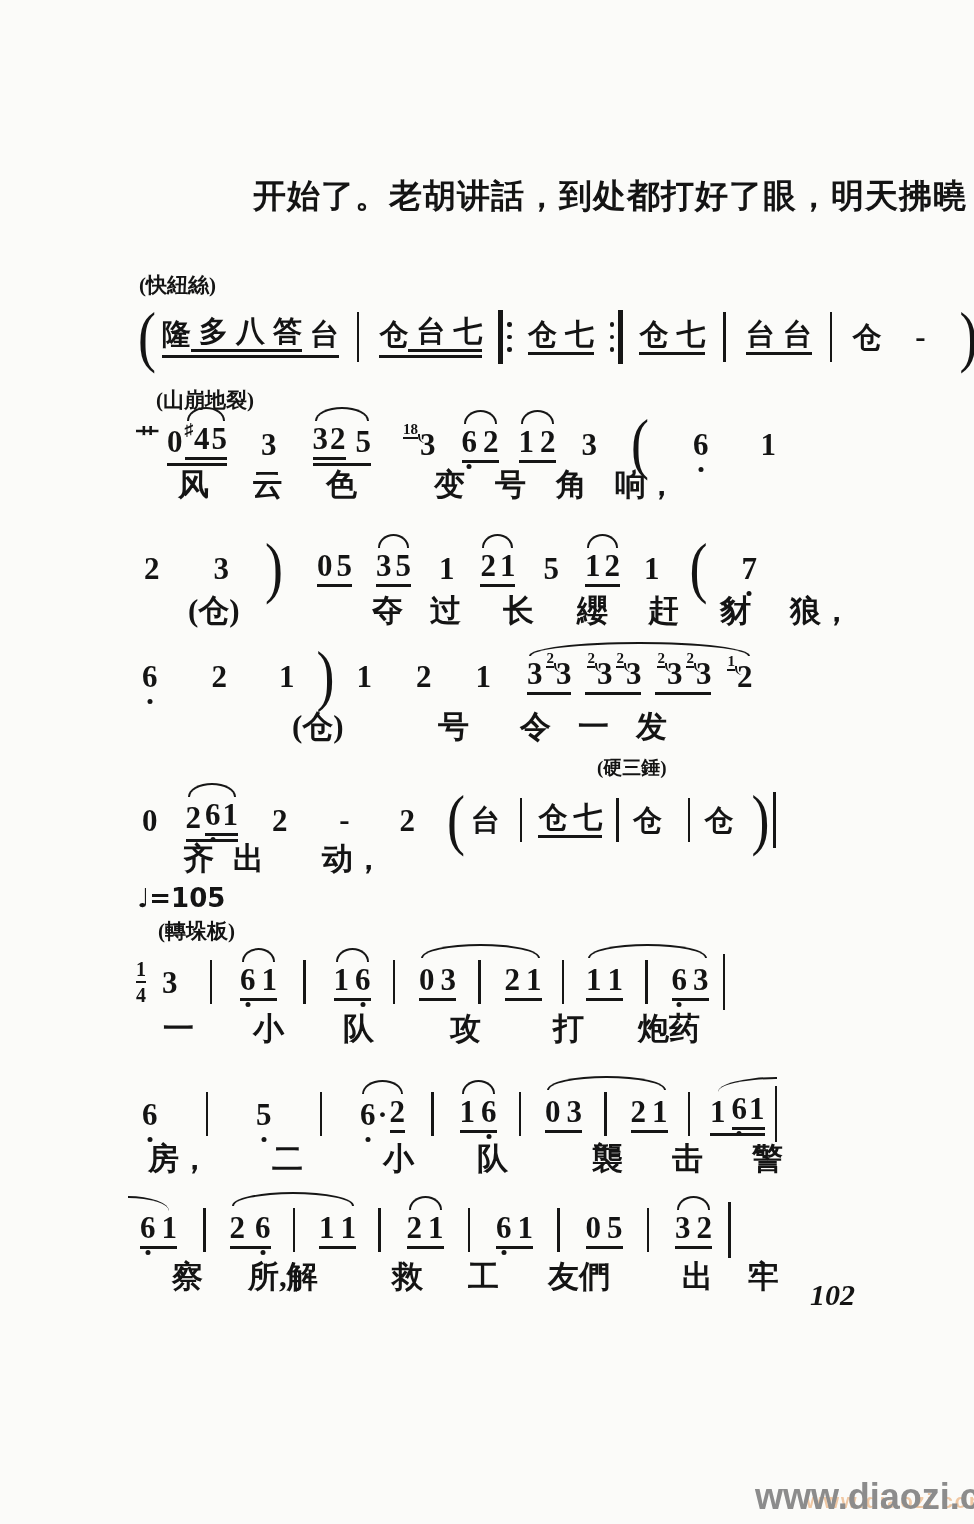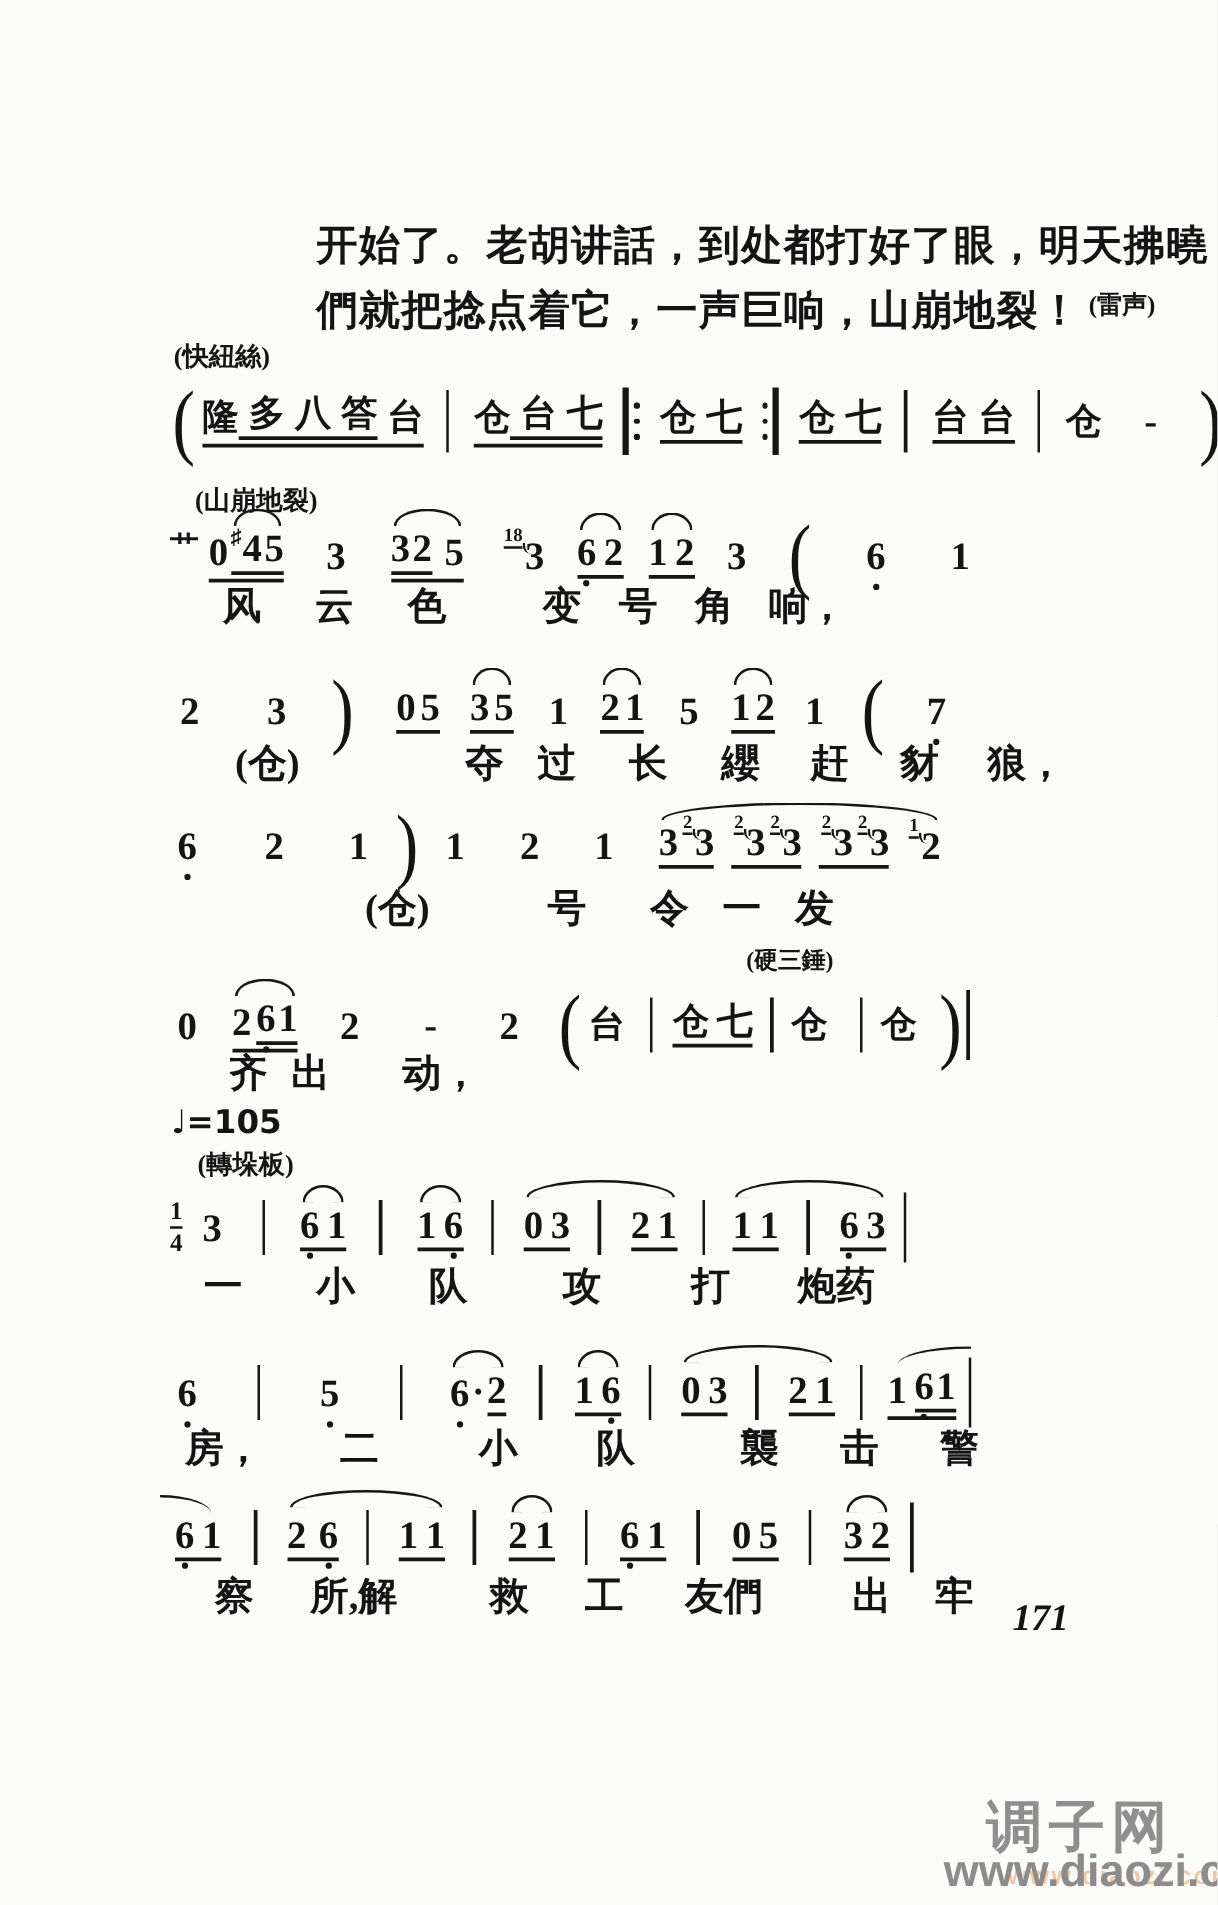--- a/index.html
+++ b/index.html
@@ -64,21 +64,20 @@
           font-family:"Liberation Sans","DejaVu Sans",sans-serif;}
   .wm-ghost{position:absolute;left:806px;top:1490px;font-size:20px;font-weight:700;
           color:rgba(226,138,60,.45);font-family:"Liberation Sans","DejaVu Sans",sans-serif;letter-spacing:2px;}
 </style>
 </head>
 <body>
 
 <div class="page">
 
   <div class="ht ht1">开始了。老胡讲話，到处都打好了眼，明天拂曉，我</div>
-  <div class="ht ht2"><span>們就把捻点着它，一声巨响，山崩地裂！</span><span class="ht-note">(雷声)</span></div>
 
   <div class="lbl lbl-kuai">(快紐絲)</div>
 
   <div class="notes-row row-perc">
       <span class="par">(</span>
       <span class="g u1" style="margin-left: 4px;">
         <span class="n cn">
           <span class="v">隆</span>
         </span>
         <span class="g u1">
@@ -641,18 +640,17 @@
   <div class="lyrics-row lyr7">
       <span class="" style="left: 172px;">察</span>
       <span class="" style="left: 248px;">所,解</span>
       <span class="" style="left: 392px;">救</span>
       <span class="" style="left: 468px;">工</span>
       <span class="" style="left: 548px;">友們</span>
       <span class="" style="left: 682px;">出</span>
       <span class="" style="left: 748px;">牢</span>
     </div>
 
-  <div class="pagenum">171</div>
+  <div class="pagenum">102</div>
 
   <div class="wm-ghost">www.diaozi.com</div>
-  <div class="wm-name">调子网</div>
   <div class="wm-url">www.diaozi.com</div>
 </div>
 
 </body></html>

